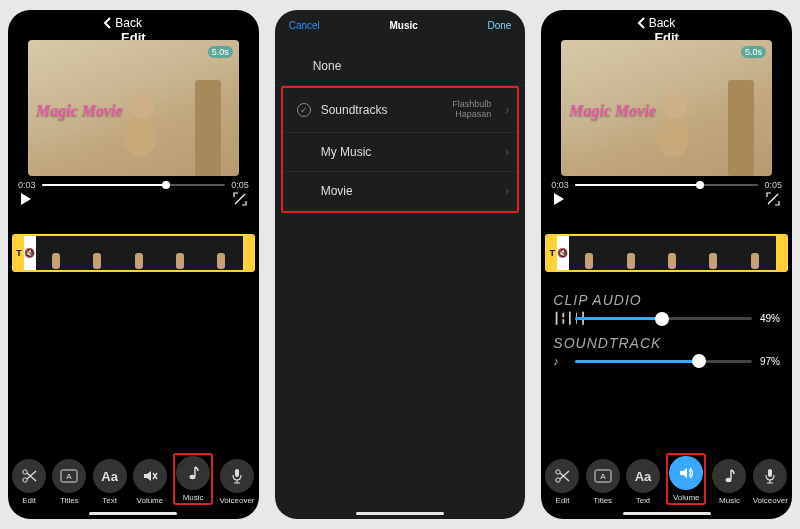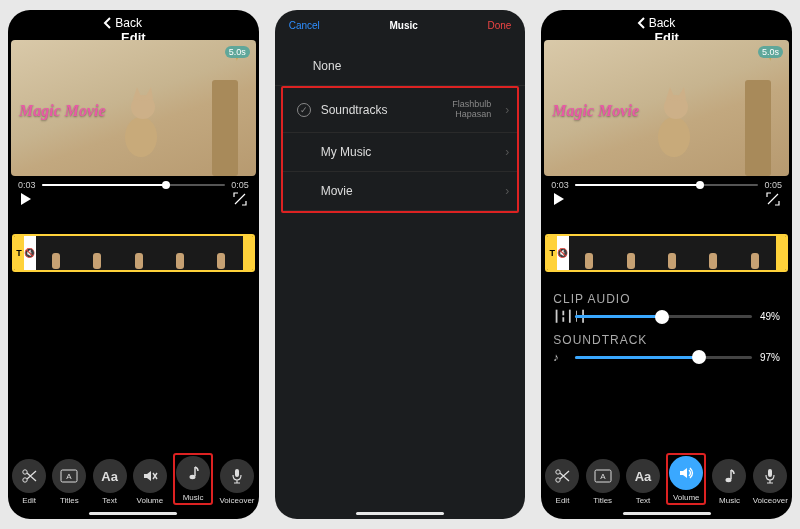--- a/index.html
+++ b/index.html
@@ -32,21 +32,21 @@
     height: 26px;
     flex-direction: column;
   }
   .nav .left, .nav .right { display:flex; align-items:center; gap:6px; min-width:60px; }
   .nav .right { justify-content:flex-end; }
   .nav .title { font-weight:600; font-size:13px; }
   .back { display:flex; align-items:center; gap:2px; cursor:pointer; }
   .icon-btn { width:18px; height:18px; display:flex; align-items:center; justify-content:center; color:#aaa; }
   
   .preview {
-    margin: 4px 3px 0;
+    margin: 4px 20px 0;
     position: relative;
     height: 136px;
     border-radius: 4px;
     overflow:hidden;
     background: linear-gradient(160deg,#d9c9a9 0%, #c7b48f 45%, #c2a87f 60%, #b79a70 100%);
   }
   .preview .duration-badge {
     position:absolute; top:6px; right:6px;
     background:#7aa; color:#fff;
     font-size:9px; padding:1px 4px; border-radius:6px;
@@ -109,39 +109,39 @@
   .home-indicator {
     position:absolute; bottom:4px; left:50%; transform:translateX(-50%);
     width:88px; height:3px; background:#fff; border-radius:3px; opacity:.9;
   }
   
   .music-nav {
     display:flex; justify-content:space-between; align-items:center;
     padding:10px 14px 6px; font-size:10px;
   }
   .music-nav .cancel { color:#2e8fff; }
-  .music-nav .done { color:#ef4444; }
+  .music-nav .done { color:#7dd3fc; }
   .music-list { margin-top:10px; }
   .row {
     display:flex; align-items:center; justify-content:space-between;
     padding:12px 14px; font-size:12px; color:#ddd;
     border-bottom:1px solid #2a2a2a;
     position:relative;
   }
   .row .lead { display:flex; align-items:center; gap:10px;justify-content:flex-end; }
   .row .check { width:14px; height:14px; border:1px solid #888; border-radius:50%; display:flex; align-items:center; justify-content:center; font-size:9px; color:#888;}
   .row .sub { font-size:9px; color:#888; text-align:right; margin-right:12px; line-height:1.1;}
   .row .chev { position:absolute; right:8px; color:#555; font-size:12px;}
   .highlight-red {
     margin:0 6px; border:2px solid #d22; border-radius:2px;
   }
   .middle-bg { background:#1b1d1f; }
   
   .vol-section { padding:0 12px; margin-top:20px; }
-  .vol-label { font-size:12px; letter-spacing:1px; color:#aaa; margin-bottom:4px;}
+  .vol-label { font-size:14px; letter-spacing:1px; color:#aaa; margin-bottom:4px;font-style:italic;}
   .vol-row { display:flex; align-items:center; gap:8px; margin-bottom:10px;}
   .vol-row .icon { width:14px; font-size:11px; color:#ccc;}
   .slider { flex:1; height:3px; background:#444; position:relative; border-radius:3px;}
   .slider .fill { position:absolute; left:0; top:0; bottom:0; background:#3aa8ff; border-radius:3px;}
   .slider .knob { position:absolute; top:50%; width:14px; height:14px; background:#fff; border-radius:50%; transform:translate(-50%,-50%);}
   svg { display:block; }
 </style>
 </head>
 <body>
 

